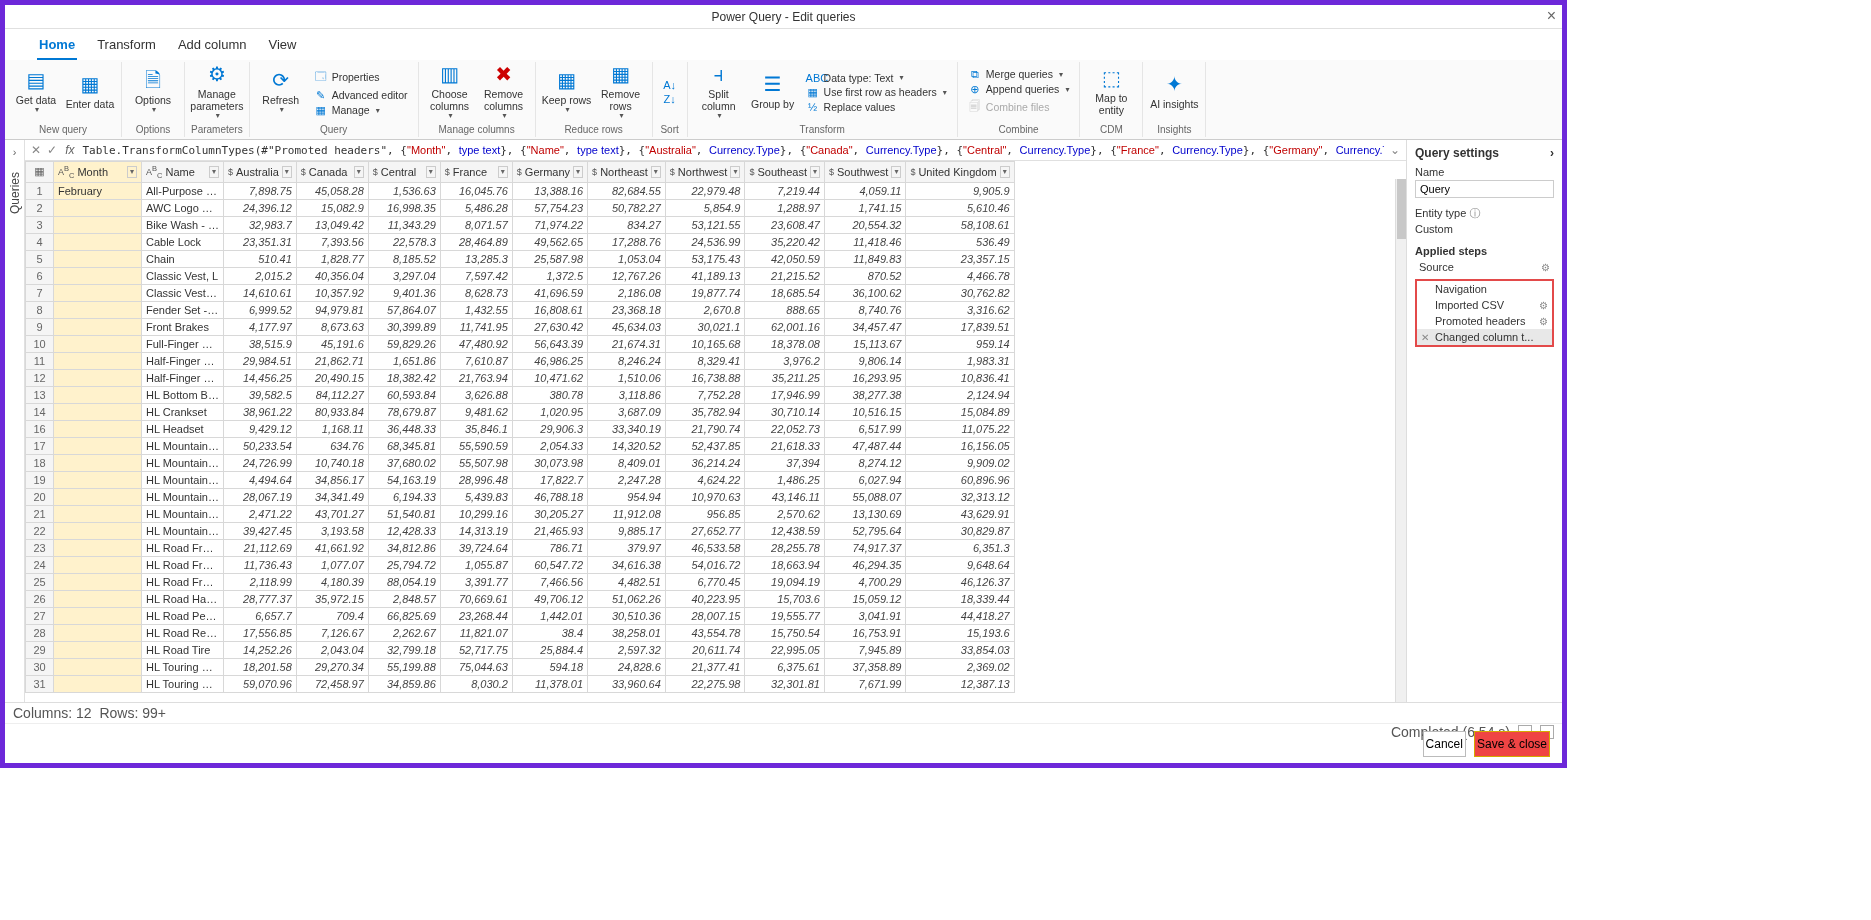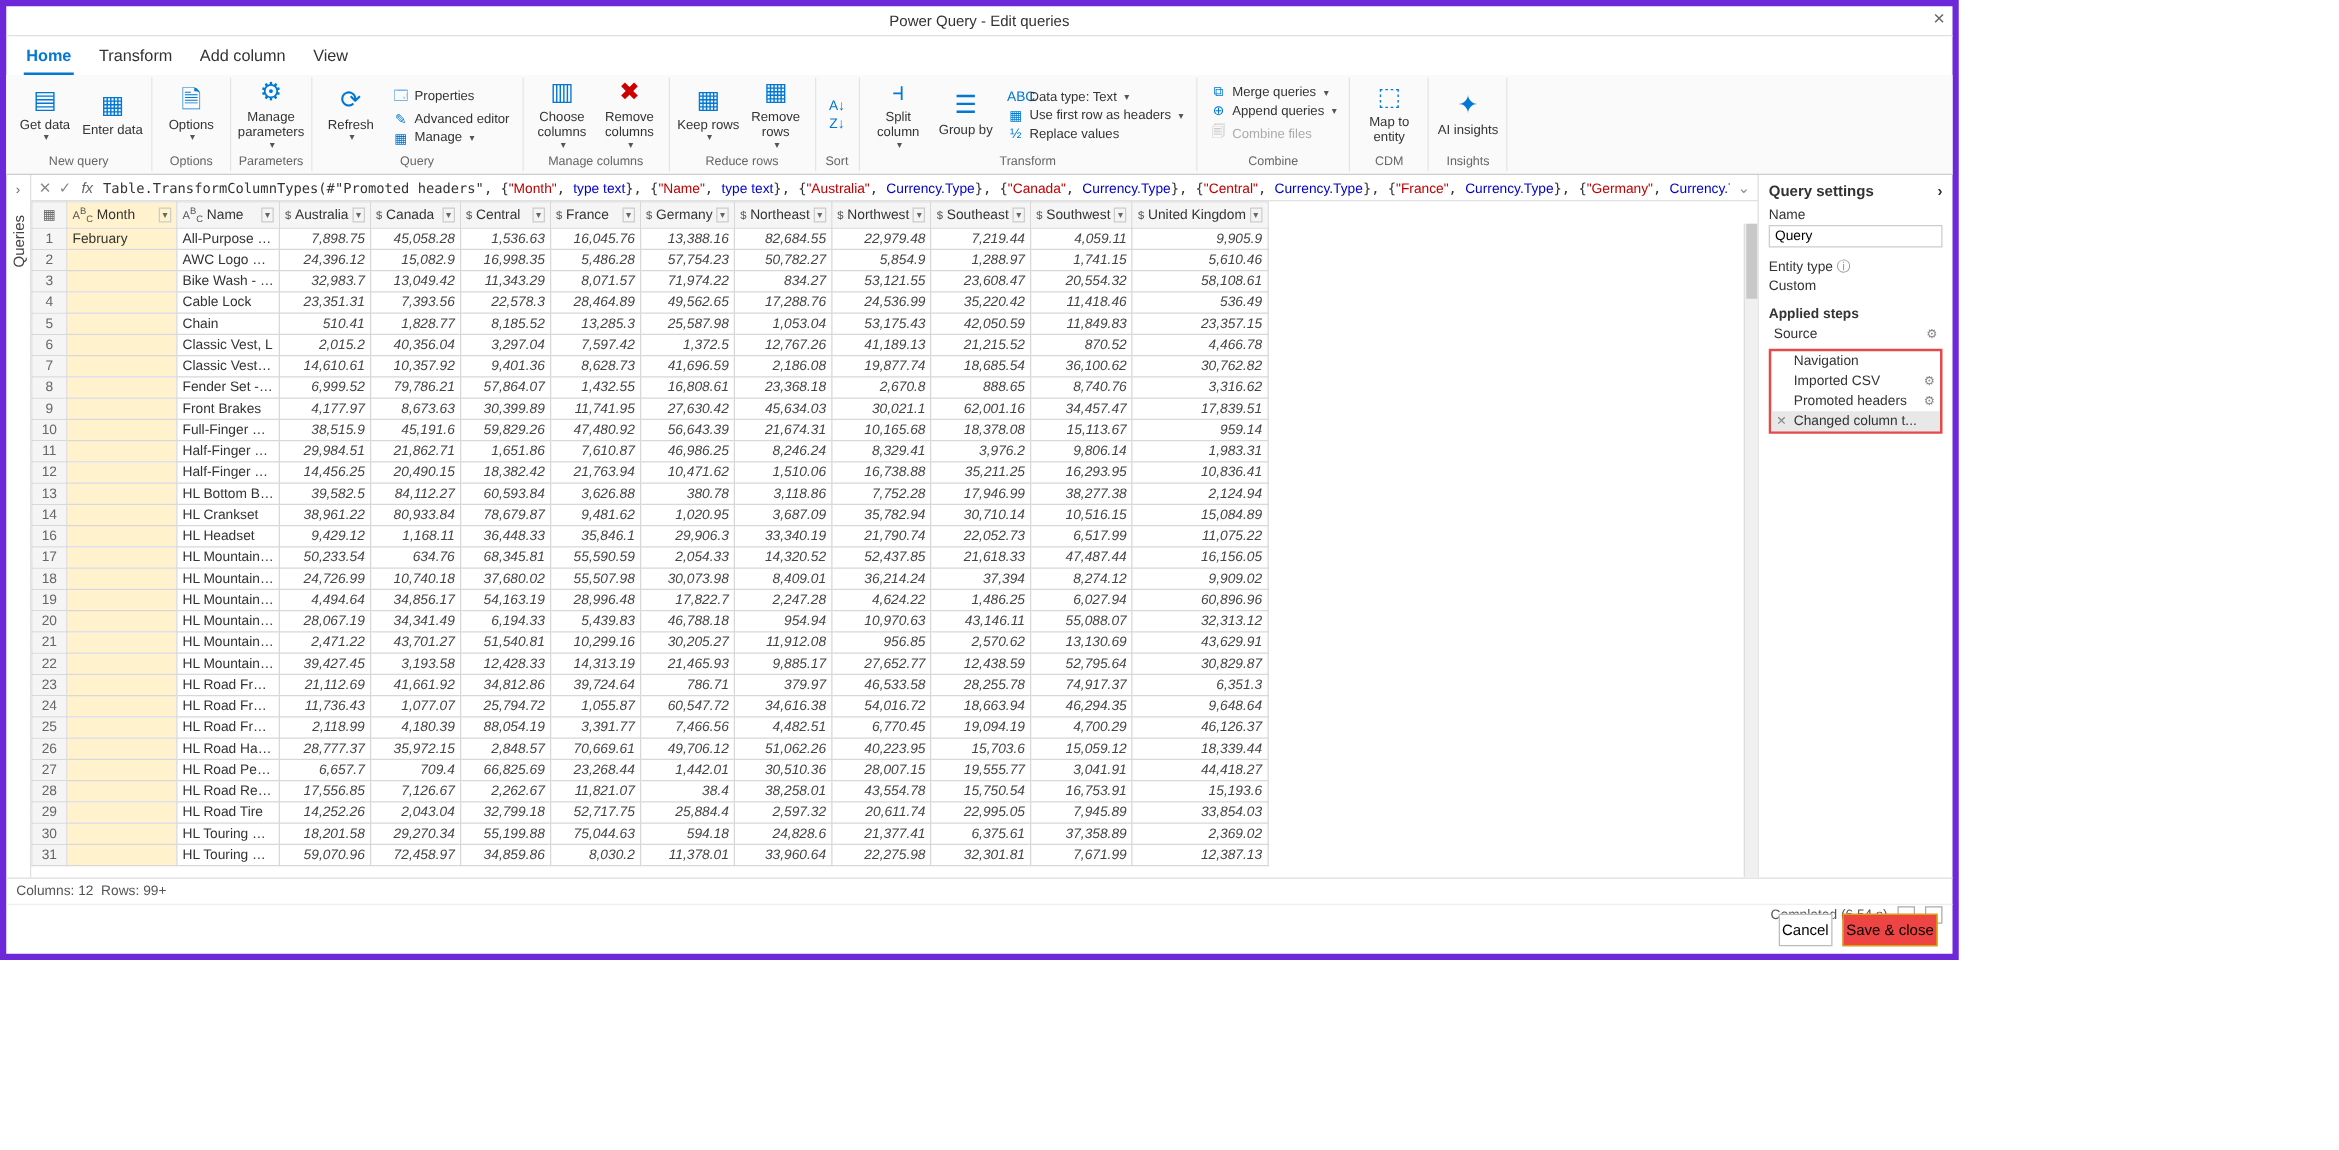--- a/index.html
+++ b/index.html
@@ -1,20 +1,20 @@
 <!DOCTYPE html>
 <html><head>
 <meta charset="utf-8">
 <style>
   * { box-sizing: border-box; font-family: "Segoe UI", Arial, sans-serif; }
   html,body { margin:0; padding:0; height:100%; background:#fff; color:#333; font-size:12px; }
   .window { width:1567px; height:768px; border:5px solid #6d28d9; background:#fff; display:flex; flex-direction:column; position:relative;justify-content:space-between; }
   .titlebar { height:24px; display:flex; align-items:center; justify-content:center; position:relative; border-bottom:1px solid #e0e0e0; }
   .titlebar .close { position:absolute; right:6px; top:2px; font-size:16px; color:#666; cursor:pointer; }
-  .tabs { display:flex; gap:18px; padding:4px 14px 0 14px; font-size:13px; }
+  .tabs { display:flex; gap:18px; padding:4px 14px 0 32px; font-size:13px; }
   .tab { padding:4px 2px 6px 2px; cursor:pointer; }
   .tab.active { color:#0078d4; border-bottom:2px solid #0078d4; font-weight:600; }
   .ribbon { display:flex; border-bottom:1px solid #ccc; background:#fafafa; padding:2px 0; }
   .rgroup { display:flex; flex-direction:column; align-items:center; border-right:1px solid #e5e5e5; padding:2px 6px; }
   .rgroup-body { display:flex; align-items:flex-start; gap:4px; min-height:58px; }
   .rgroup-label { font-size:10px; color:#666; text-align:center; padding-top:2px; }
   .rbig { display:flex; flex-direction:column; align-items:center; justify-content:center; width:50px; height:56px; cursor:pointer; text-align:center; line-height:1.1; }
   .rbig .ricon { font-size:20px; color:#0078d4; }
   .rbig .rlabel { font-size:10.5px; margin-top:4px; }
   .rcol { display:flex; flex-direction:column; gap:0px; justify-content:center; height:56px; }
@@ -61,21 +61,21 @@
   .settings h3 { font-size:12px; font-weight:600; margin:0 0 6px 0; display:flex; justify-content:space-between; align-items:center; }
   .settings .field-label { font-size:11px; margin:4px 0 2px; }
   .settings input[type=text] { width:100%; border:1px solid #ccc; padding:2px 4px; font-size:11px; }
   .settings .etype { margin-top:8px; }
   .steps { border:2px solid #e34a4a; margin-top:4px; }
   .step { display:flex; align-items:center; padding:2px 4px; gap:4px; cursor:pointer; font-size:11px; }
   .step .gear { margin-left:auto; color:#888; font-size:10px; }
   .step .x { color:#888; font-size:10px; width:10px; }
   .step.sel { background:#e8e8e8; }
 
-  .statusbar { height:21px; border-top:1px solid #ddd; display:flex; align-items:center; padding:0 8px; font-size:11px; color:#555; }
+  .statusbar { height:21px; border-top:1px solid #ddd; display:flex; align-items:center; padding:0 8px; font-size:14px; color:#555; }
   .statusbar .right { margin-left:auto; display:flex; align-items:center; gap:8px;margin-top:37px; }
   .sicon-sq { width:14px; height:14px; border:1px solid #aaa; display:inline-block; }
 
   .footer { height:40px; display:flex; align-items:center; justify-content:flex-end; gap:8px; padding:0 12px; border-top:1px solid #eee; }
   .btn { padding:5px 2px; border:1px solid #bbb; background:#fff; cursor:pointer; font-size:12px; }
   .btn.primary { background:#ef4444; border-color:#d4a900; font-weight:400; }
 </style>
 </head>
 <body>
 
@@ -463,21 +463,21 @@
                   <td class="col-num num">19,877.74</td>
                   <td class="col-num num">18,685.54</td>
                   <td class="col-num num">36,100.62</td>
                   <td class="col-uk num">30,762.82</td>
                 </tr>
                 <tr>
                   <td class="rownum">8</td>
                   <td class="col-month txt sel-col"></td>
                   <td class="col-name txt">Fender Set - M...</td>
                   <td class="col-num num">6,999.52</td>
-                  <td class="col-num num">79,786.21</td>
+                  <td class="col-num num">94,979.81</td>
                   <td class="col-num num">57,864.07</td>
                   <td class="col-num num">1,432.55</td>
                   <td class="col-num num">16,808.61</td>
                   <td class="col-num num">23,368.18</td>
                   <td class="col-num num">2,670.8</td>
                   <td class="col-num num">888.65</td>
                   <td class="col-num num">8,740.76</td>
                   <td class="col-uk num">3,316.62</td>
                 </tr>
                 <tr>

